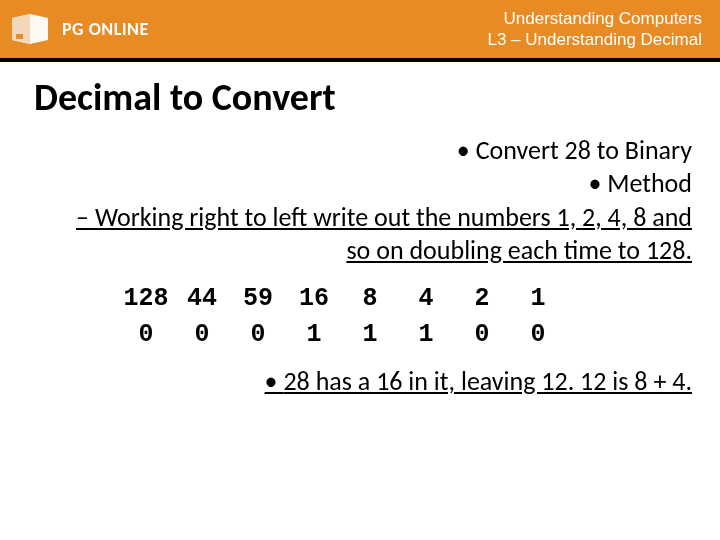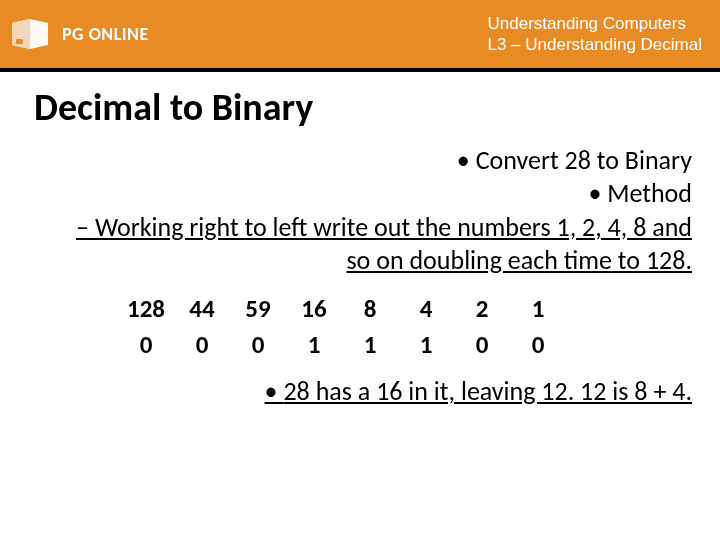--- a/index.html
+++ b/index.html
@@ -1,33 +1,33 @@
 <!DOCTYPE html>
 <html><head>
   <meta charset="utf-8">
   <style>
     * { margin: 0; padding: 0; box-sizing: border-box; }
     html, body { width: 720px; height: 540px; font-family: Calibri, Arial, sans-serif; background: #fff; overflow: hidden; }
-    .header { height: 68px; background: #e98b24; display: flex; align-items: center; padding: 0 18px 0 0; }
+    .header { height: 58px; background: #e98b24; display: flex; align-items: center; padding: 0 18px 0 0; }
     .logo-block { display: flex; align-items: center; gap: 10px; padding-left: 10px; }
     .logo-icon { width: 42px; height: 34px; display: flex; align-items: center; justify-content: center; }
     .brand { color: #fff; font-weight: 600; font-size: 18px; letter-spacing: 0.5px; }
     .brand .pg { font-weight: 800; }
-    .header-titles { margin-left: auto; text-align: left; color: #fff; font-size: 17px; line-height: 1.25; font-family: "Segoe UI", Arial, sans-serif; }
+    .header-titles { margin-left: auto; text-align: right; color: #fff; font-size: 17px; line-height: 1.25; font-family: "Segoe UI", Arial, sans-serif; }
     .header-rule { height: 4px; background: #000; }
     .content { padding: 12px 28px 0 28px; }
     .slide-title { font-size: 38px; font-weight: 800; color: #000; margin-bottom: 14px; margin-left: 6px; }
     .bullets { font-size: 26px; color: #000; line-height: 1.28; }
     .bullets ul { list-style: none; padding-left: 10px; text-align: right; }
     .bullets > ul > li::before { content: "• "; }
     .sub { list-style: none; padding-left: 30px; }
     .sub > li { text-indent: -18px; padding-left: 18px; text-decoration: underline; }
     .sub > li::before { content: "– "; }
     .table-wrap { margin: 14px 0 10px 90px; }
-    table { border-collapse: collapse; }
+    table { border-collapse: collapse; font-family: Liberation Mono, monospace; }
     td { width: 56px; text-align: center; font-size: 25px; font-weight: 700; padding: 2px 0; }
     .sub2 { margin-top: 12px; }
   </style>
 </head>
 <body>
 
 <div class="header">
   <div class="logo-block">
     <span class="logo-icon">
       <svg viewBox="0 0 42 34" width="42" height="34">
@@ -41,21 +41,21 @@
     </span>
   </div>
   <div class="header-titles">
     <div>Understanding Computers</div>
     <div>L3 – Understanding Decimal</div>
   </div>
 </div>
 <div class="header-rule"></div>
 
 <div class="content">
-  <h1 class="slide-title">Decimal to Binary</h1>
+  <h1 class="slide-title">Decimal to Convert</h1>
 
   <div class="bullets">
     <ul>
       <li>Convert 28 to Binary</li>
       <li><span>Method</span>
         <ul class="sub">
           <li>Working right to left write out the numbers 1, 2, 4, 8 and so on doubling each time to 128.</li>
         </ul>
       </li>
     </ul>

